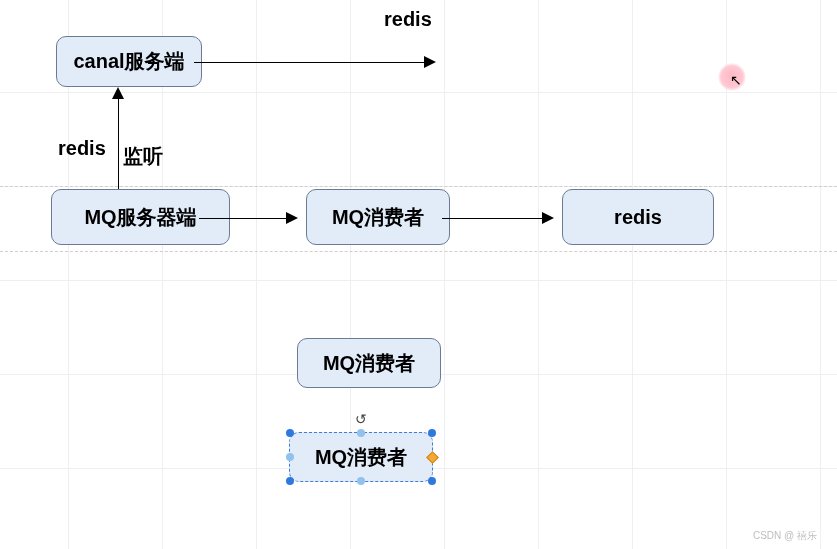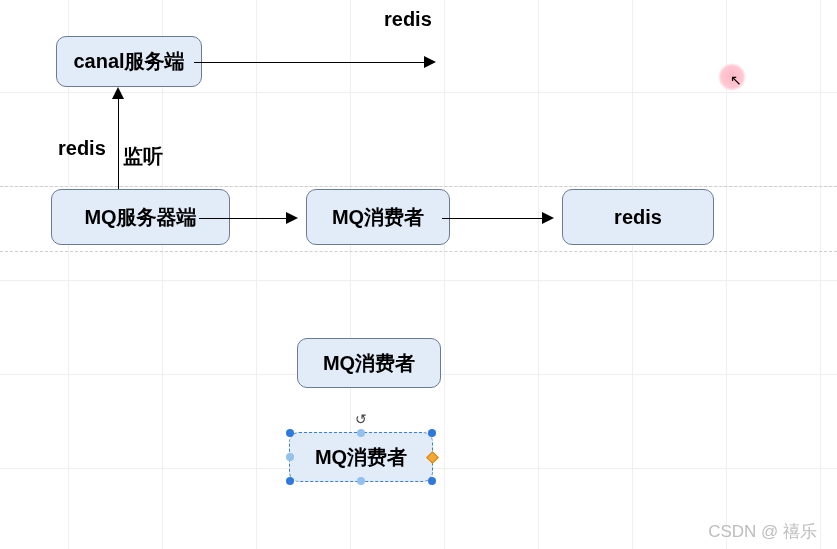--- a/index.html
+++ b/index.html
@@ -117,21 +117,21 @@
     position: absolute;
     font-size: 14px;
     color: #000;
     font-weight: normal;
   }
   .watermark {
     position: absolute;
     right: 20px;
     bottom: 6px;
     color: #bdbdbd;
-    font-size: 17px;
+    font-size: 10px;
     font-weight: normal;
     font-family: Arial, sans-serif;
   }
 </style>
 </head>
 <body>
 
 <div class="canvas">
 
   <div class="dash-h" style="top:186px"></div>

